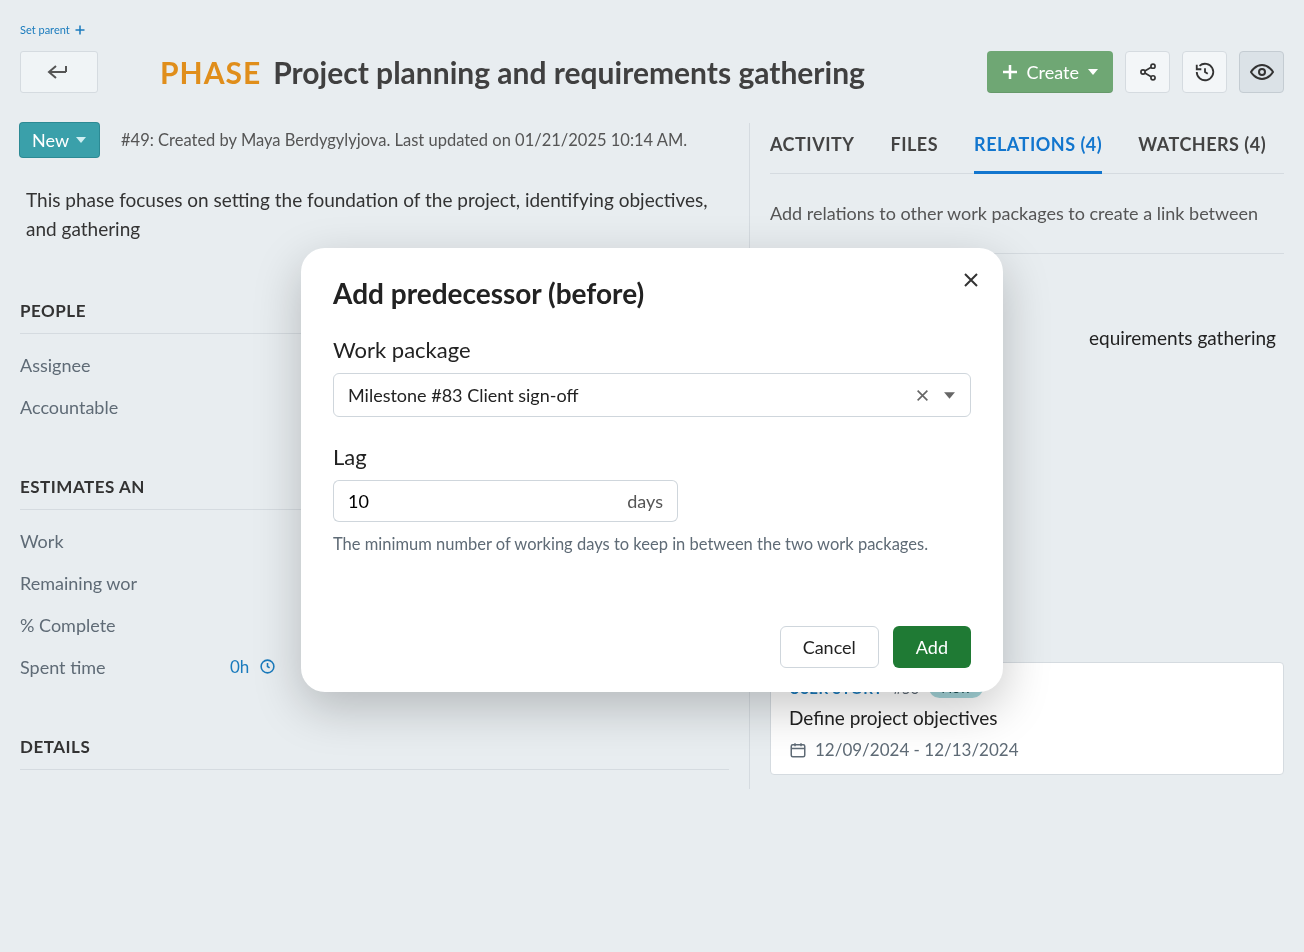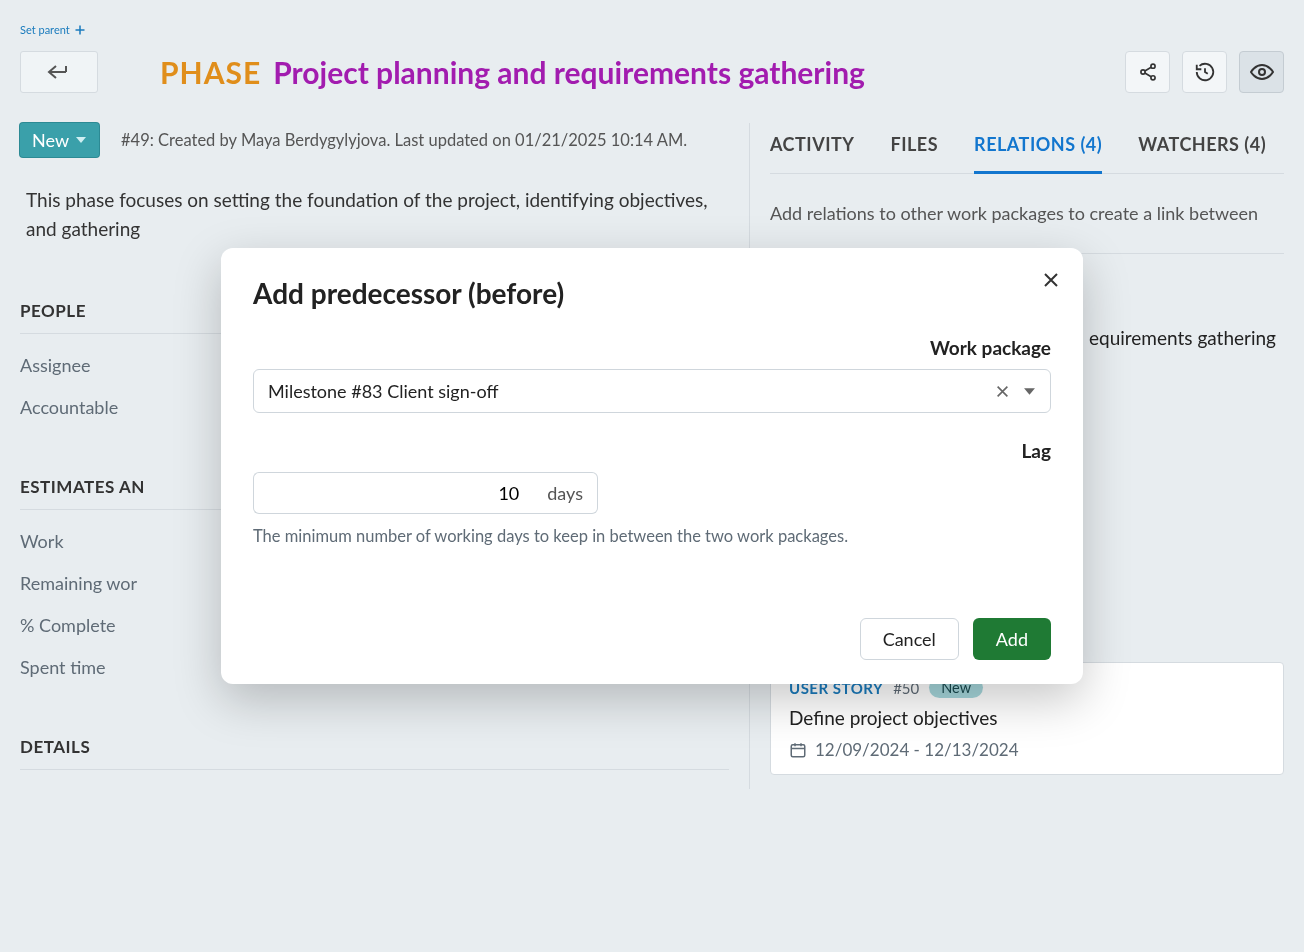--- a/index.html
+++ b/index.html
@@ -45,21 +45,21 @@
     background: #f0f4f6;
     border: 1px solid var(--border);
     border-radius: 3px;
     display: flex; align-items: center; justify-content: center;
     cursor: pointer;
   }
   .back-btn svg { color: #555; }
 
   .title-group { display: flex; align-items: baseline; gap: 12px; }
   .phase-label { color: var(--orange); font-size: 30px; font-weight: 700; letter-spacing: 1px; margin-left: 48px; }
-  .wp-title { color: #a21caf; font-size: 30px; font-weight: 700; }
+  .wp-title { color: #404040; font-size: 30px; font-weight: 700; }
 
   .header-actions { margin-left: auto; display: flex; gap: 12px; align-items: center; }
   .create-btn {
     background: var(--green-btn);
     color: #fff;
     height: 42px;
     padding: 0 14px;
     border-radius: 4px;
     display: flex; align-items: center; gap: 8px;
     font-size: 18px;
@@ -125,46 +125,46 @@
 
   
   .modal-backdrop {
     position: fixed; inset: 0;
     display: flex; align-items: flex-start; justify-content: center;
     pointer-events: none;
   }
   .modal {
     pointer-events: auto;
     margin-top: 248px;
-    width: 862px;
+    width: 702px;
     background: #fff;
-    border-radius: 12px;
+    border-radius: 24px;
     box-shadow: 0 16px 48px rgba(0,0,0,0.22);
     padding: 28px 32px 24px 32px;
     position: relative;
   }
   .modal-title { font-size: 28px; font-weight: 700; color: #222; margin-bottom: 26px; }
   .modal-close { position:absolute; top:22px; right:24px; cursor:pointer; color:#333; font-size:18px; }
-  .m-label { font-size: 19px; font-weight: 700; color:#222; margin-bottom: 10px; text-align: right; }
+  .m-label { font-size: 22px; font-weight: 400; color:#222; margin-bottom: 10px; }
   .m-field { margin-bottom: 26px; }
   .select-box {
     border: 1px solid #cfd6dc; border-radius: 6px;
     padding: 10px 14px;
     display:flex; align-items:center;
     font-size: 18px; color:#222;
   }
   .select-box .sel-actions { margin-left:auto; display:flex; gap:14px; color:#666; }
   .text-input {
     width:100%; border:1px solid #cfd6dc; border-radius:6px;
     padding: 10px 14px; font-size:18px; color:#222;
     font-family: inherit;
   }
   .text-input::placeholder { color:#888; }
   .lag-wrap { display:flex; align-items:center; gap:0; width: 345px; }
-  .lag-input { flex:1; border:1px solid #cfd6dc; border-right:none; border-radius:6px 0 0 6px; padding:9px 14px; font-size:18px; font-family: inherit; text-align: right;}
+  .lag-input { flex:1; border:1px solid #cfd6dc; border-right:none; border-radius:6px 0 0 6px; padding:9px 14px; font-size:18px; font-family: inherit;}
   .lag-suffix { border:1px solid #cfd6dc; border-left:none; border-radius:0 6px 6px 0; padding: 9px 14px; font-size:18px; color:#555; background:#fff;}
   .hint { color: var(--muted); font-size: 16.5px; margin-top:12px; }
 
   .modal-footer { display:flex; justify-content:flex-end; gap:14px; margin-top: 72px;}
   .btn {
     padding: 9px 22px; border-radius:6px; font-size:18px; cursor:pointer;
     border:1px solid transparent;
   }
   .btn-secondary { background:#fff; border-color:#cfd6dc; color:#222; }
   .btn-primary { background: var(--green-primary); color:#fff; }
@@ -186,20 +186,29 @@
           <path d="M10 3 L3 9 L10 15"></path>
           <path d="M3 9 H20"></path>
           <path d="M20 9 V3"></path>
         </svg>
     </div>
     <div class="title-group">
       <span class="phase-label">PHASE</span>
       <span class="wp-title">Project planning and requirements gathering</span>
     </div>
     <div class="header-actions">
+      <div class="create-btn">
+        <svg width="18" height="18" viewBox="0 0 18 18" fill="none" stroke="#fff" stroke-width="2.5">
+            <path d="M9 2v14M2 9h14"></path>
+          </svg>
+        <span>Create</span>
+        <svg width="12" height="12" viewBox="0 0 12 12" fill="#fff">
+            <path d="M1 3 L6 9 L11 3 Z"></path>
+          </svg>
+      </div>
       <div class="icon-btn">
         <svg width="20" height="20" viewBox="0 0 24 24" fill="none" stroke="currentColor" stroke-width="2">
             <circle cx="18" cy="5" r="2.5"></circle>
             <circle cx="6" cy="12" r="2.5"></circle>
             <circle cx="18" cy="19" r="2.5"></circle>
             <path d="M8.2 10.8 15.8 6.2M8.2 13.2 15.8 17.8"></path>
           </svg>
       </div>
       <div class="icon-btn">
         <svg width="22" height="22" viewBox="0 0 24 24" fill="none" stroke="currentColor" stroke-width="2">

